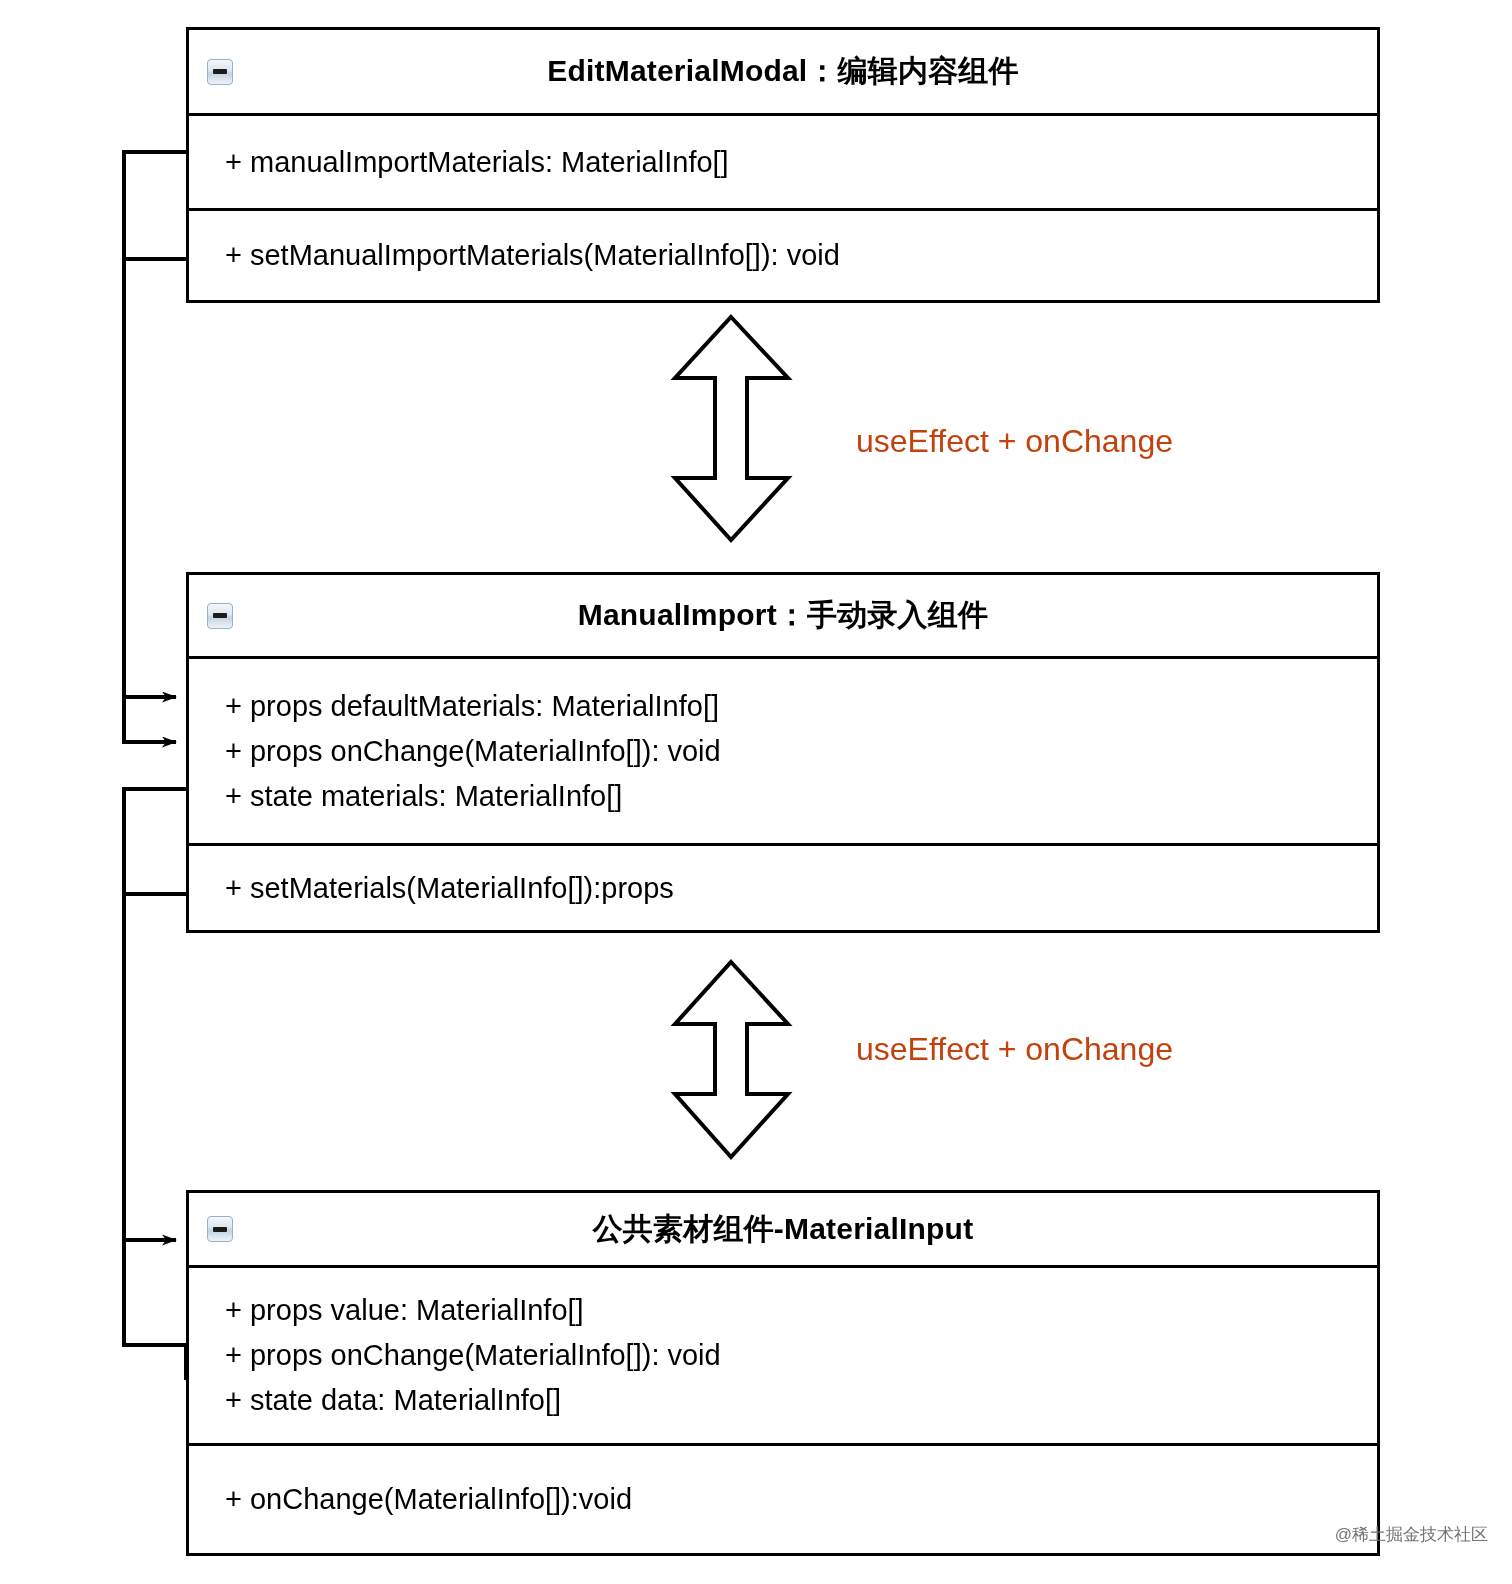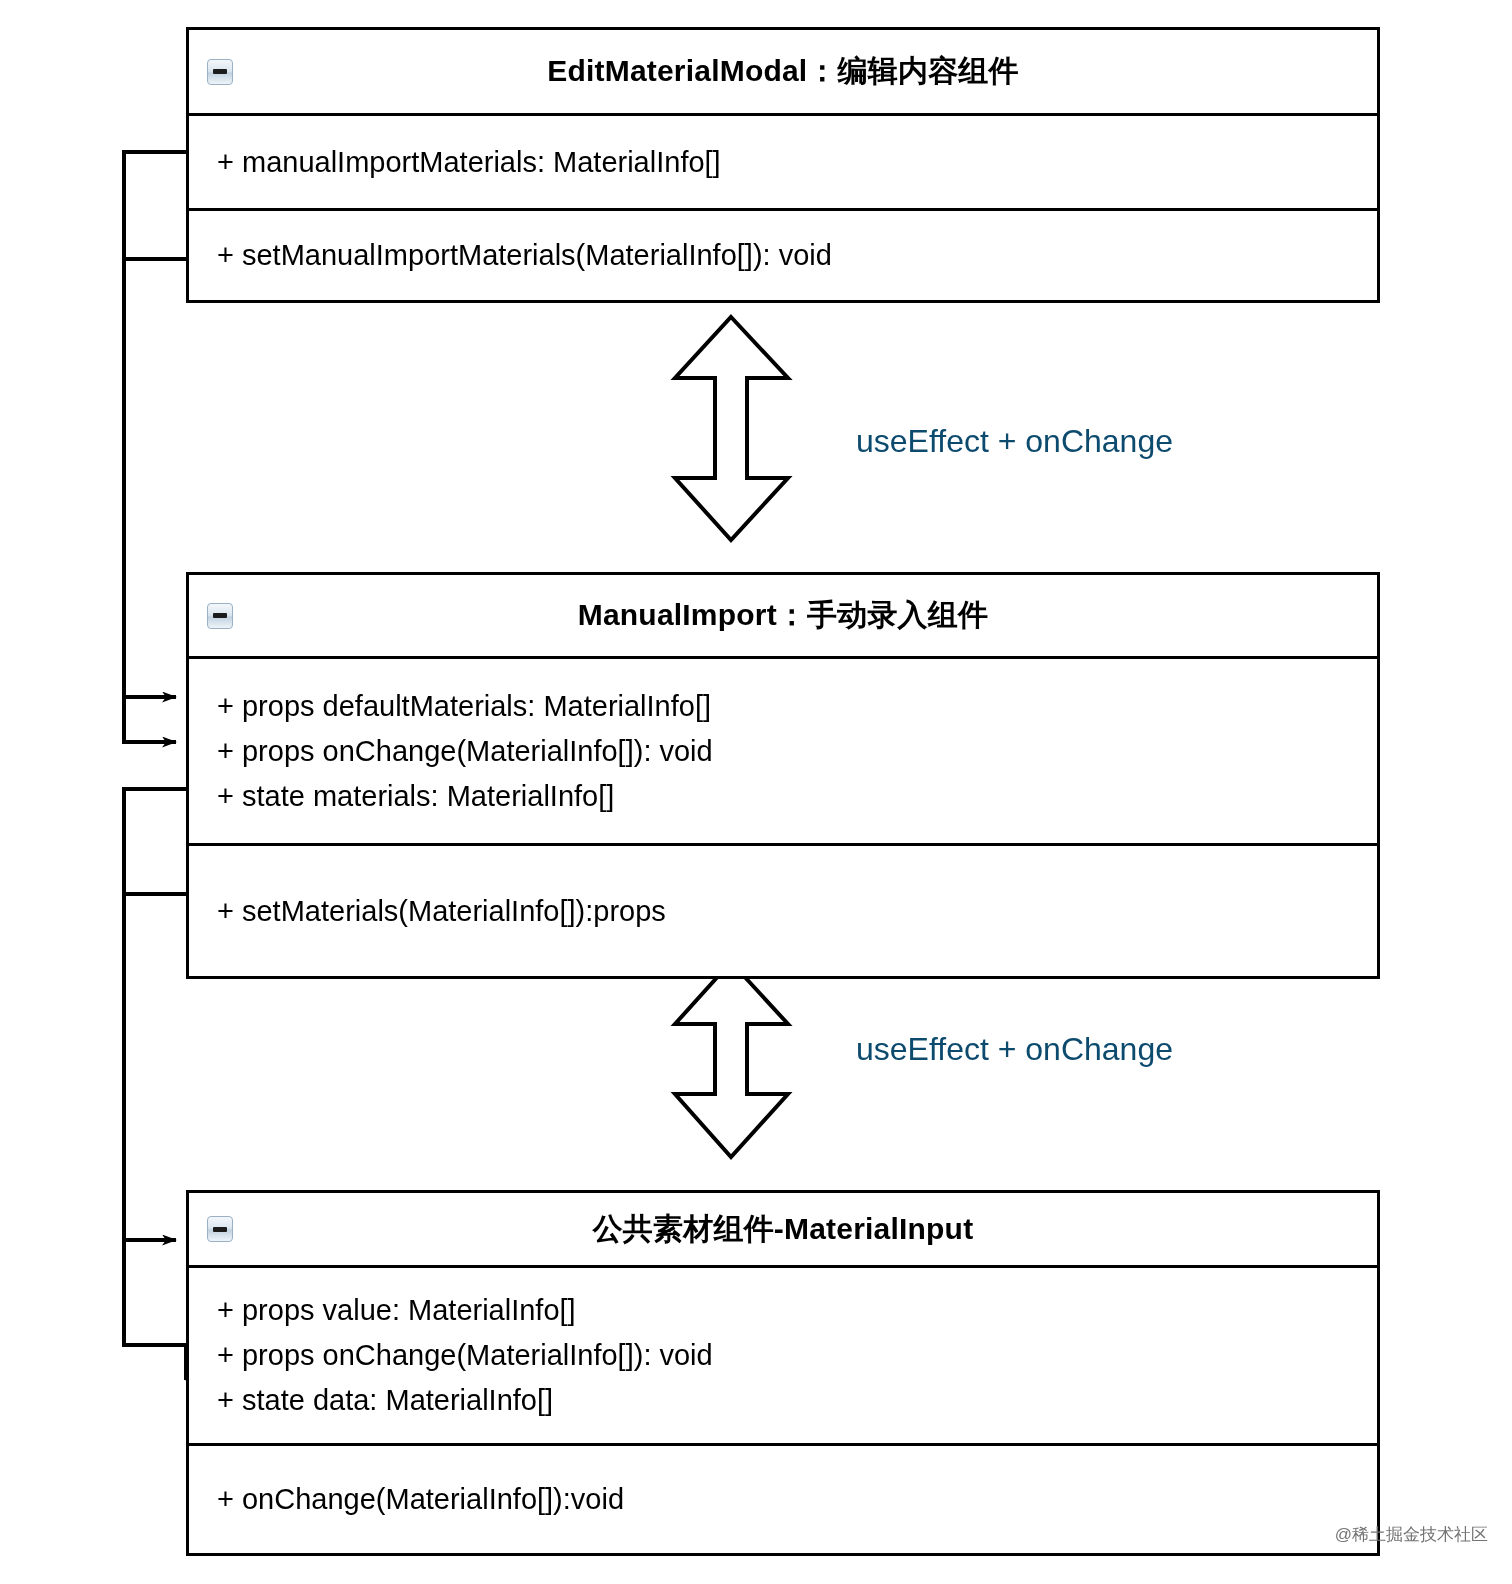--- a/index.html
+++ b/index.html
@@ -48,21 +48,21 @@
     justify-content: center;
   }
   .cls-title {
     font-size: 30px;
     font-weight: bold;
     letter-spacing: 0.2px;
     text-align: center;
     white-space: nowrap;
   }
   .member-list {
-    padding-left: 28px;
+    padding-left: 36px;
   }
   .member {
     font-size: 29px;
     line-height: 45px;
     white-space: nowrap;
   }
 
   
   .collapse-icon {
     position: absolute;
@@ -87,36 +87,36 @@
     background: #1b1b1b;
     border-radius: 1px;
   }
 
   
   #class-edit-material-modal { left: 186px; top: 27px;   width: 1194px; height: 276px; }
   #class-edit-material-modal .c0 { height: 83px; }
   #class-edit-material-modal .c1 { height: 95px; }
   #class-edit-material-modal .c2 { flex: 1 1 auto; }
 
-  #class-manual-import { left: 186px; top: 572px;  width: 1194px; height: 407px; }
+  #class-manual-import { left: 186px; top: 572px;  width: 1194px; height: 361px; }
   #class-manual-import .c0 { height: 81px; }
   #class-manual-import .c1 { height: 187px; }
   #class-manual-import .c2 { flex: 1 1 auto; }
 
   #class-material-input { left: 186px; top: 1190px; width: 1194px; height: 366px; }
   #class-material-input .c0 { height: 72px; }
   #class-material-input .c1 { height: 178px; }
   #class-material-input .c2 { flex: 1 1 auto; }
 
   
   .relation-label {
     position: absolute;
     font-size: 32px;
     white-space: nowrap;
-    color: #0c4a6e;
+    color: #c2410c;
   }
   #relation-label-1 { left: 856px; top: 423px; }
   #relation-label-2 { left: 856px; top: 1031px; }
 
   
   #watermark {
     position: absolute;
     right: 24px;
     bottom: 38px;
     font-size: 17px;

